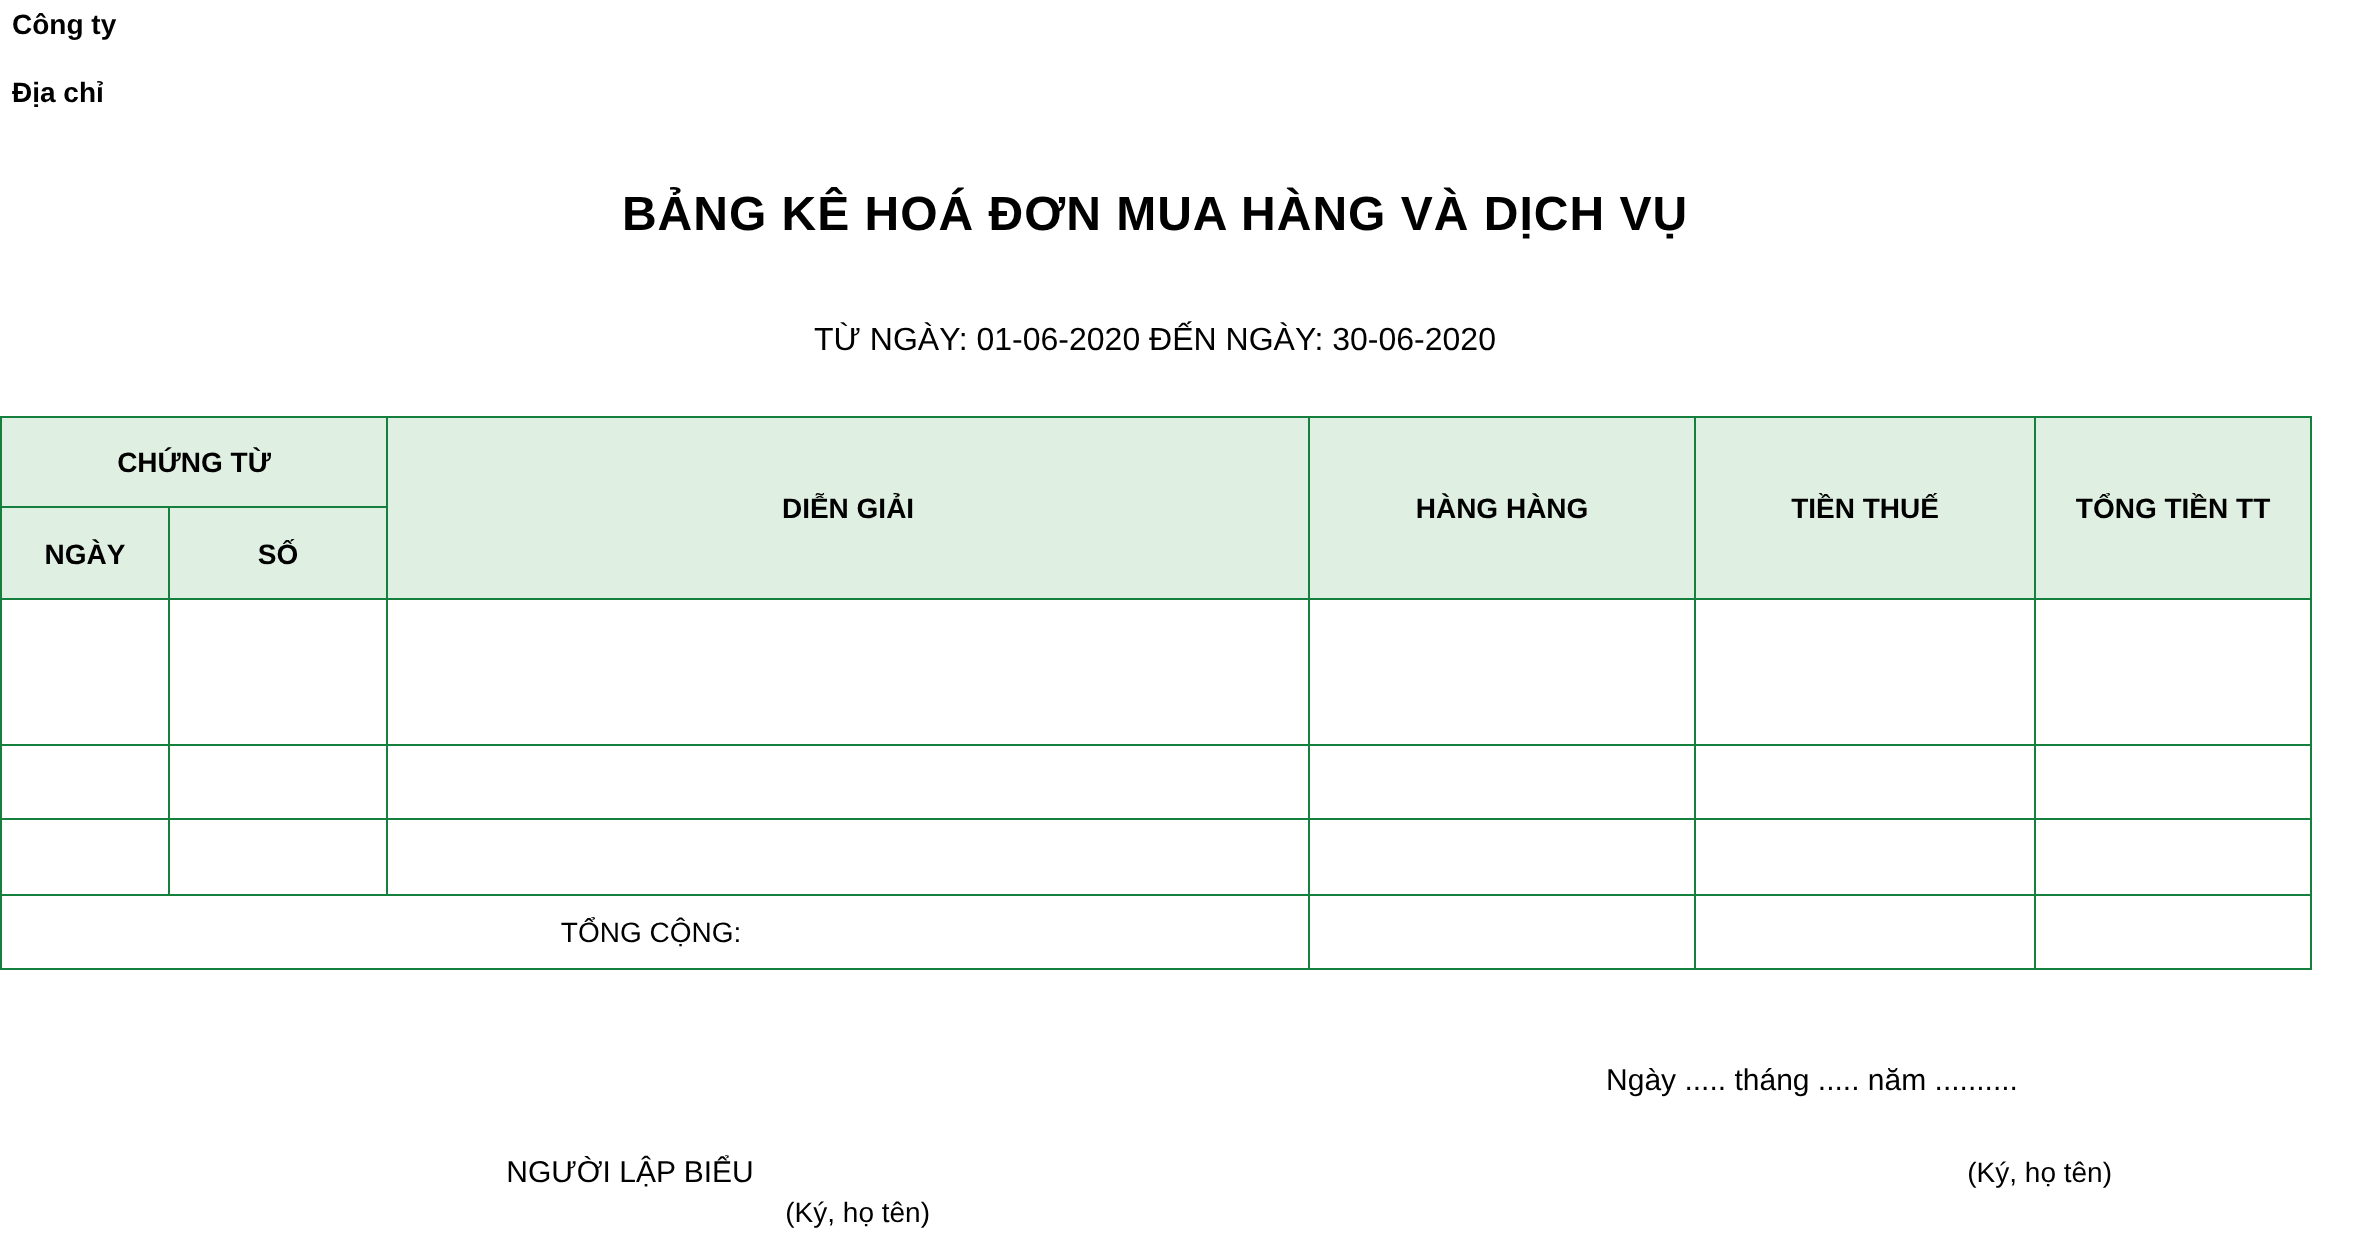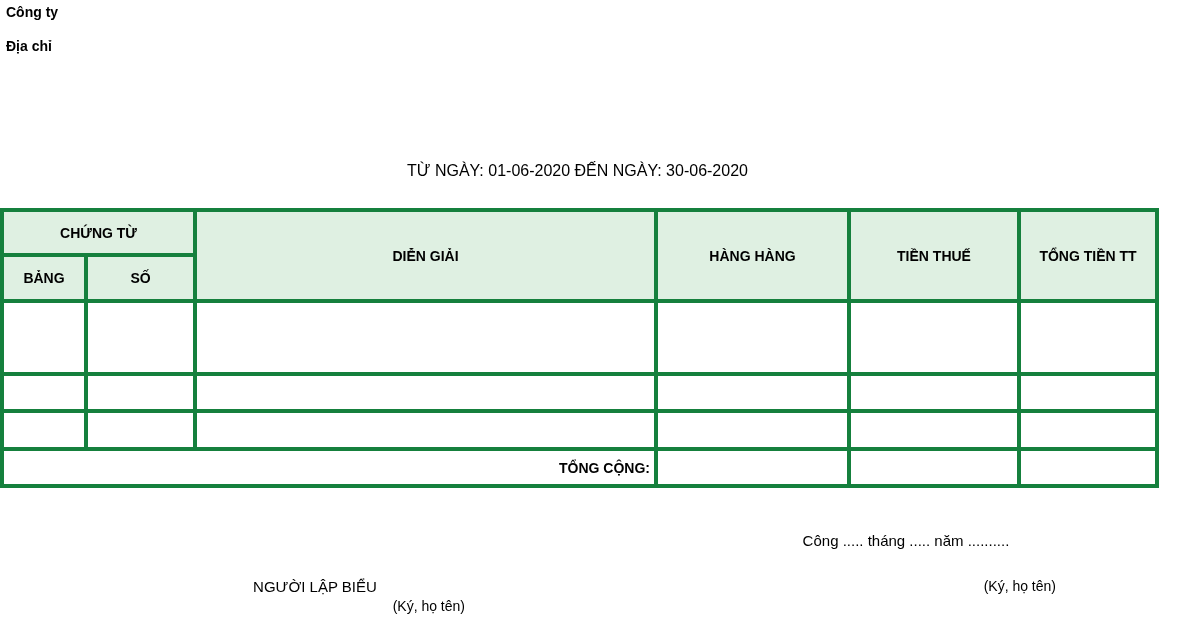--- a/index.html
+++ b/index.html
@@ -44,41 +44,41 @@
     white-space: nowrap;
   }
   table.report {
     position: absolute;
     left: 0; top: 208px;
     width: 1155px;
     border-collapse: collapse;
     table-layout: fixed;
   }
   table.report th, table.report td {
-    border: 4px solid #15803d;
+    border: 1px solid #15803d;
     font-size: 14px;
     vertical-align: middle;
     overflow: hidden;
   }
   table.report th {
     background: #dff0e2;
     font-weight: bold;
     text-align: center;
   }
   table.report td { background: #ffffff; }
   td.dg-body {
     
     background-image: linear-gradient(#808080, #808080);
     background-repeat: no-repeat;
     background-size: 1px 100%;
     background-position: right 3px top;
   }
   td.total-label-cell {
-    text-align: right;
-    font-weight: bold;
+    text-align: center;
+    font-weight: normal;
     font-size: 15px;
     padding-right: 4px;
   }
   .sig-block {
     position: absolute;
     width: 300px;
     text-align: center;
   }
   .date-line {
     position: absolute;
@@ -95,41 +95,42 @@
   .sig-sub   { font-size: 14px; line-height: 19px; white-space: nowrap; text-align: right; }
 </style>
 </head>
 <body>
 
 <div class="page">
 
   <div class="corner-label company">Công ty</div>
   <div class="corner-label address">Địa chỉ</div>
 
+  <div class="doc-title">BẢNG KÊ HOÁ ĐƠN MUA HÀNG VÀ DỊCH VỤ</div>
   <div class="doc-subtitle">TỪ NGÀY: 01-06-2020 ĐẾN NGÀY: 30-06-2020</div>
 
   <table class="report">
     <colgroup>
       <col style="width:84px">
         <col style="width:109px">
         <col style="width:461px">
       <col style="width:193px">
         <col style="width:170px">
         <col style="width:138px">
     </colgroup>
     <thead>
       <tr style="height:45px">
         <th colspan="2">CHỨNG TỪ</th>
         <th rowspan="2">DIỄN GIẢI</th>
         <th rowspan="2">HÀNG HÀNG</th>
         <th rowspan="2">TIỀN THUẾ</th>
         <th rowspan="2">TỔNG TIỀN TT</th>
       </tr>
       <tr style="height:46px">
-        <th>BẢNG</th>
+        <th>NGÀY</th>
         <th>SỐ</th>
       </tr>
     </thead>
     <tbody>
       <tr style="height:73px">
         <td></td>
         <td></td>
         <td class="dg-body"></td>
         <td></td>
         <td></td>
@@ -153,21 +154,21 @@
       </tr>
       <tr style="height:37px">
         <td colspan="3" class="total-label-cell">TỔNG CỘNG:</td>
         <td></td>
         <td></td>
         <td></td>
       </tr>
     </tbody>
   </table>
 
-  <div class="date-line">Công ..... tháng ..... năm ..........</div>
+  <div class="date-line">Ngày ..... tháng ..... năm ..........</div>
 
   <div class="sig-block sig-left">
     <div class="sig-title">NGƯỜI LẬP BIỂU</div>
     <div class="sig-sub">(Ký, họ tên)</div>
   </div>
 
   <div class="sig-block sig-right">
     <div class="sig-sub">(Ký, họ tên)</div>
   </div>
 

